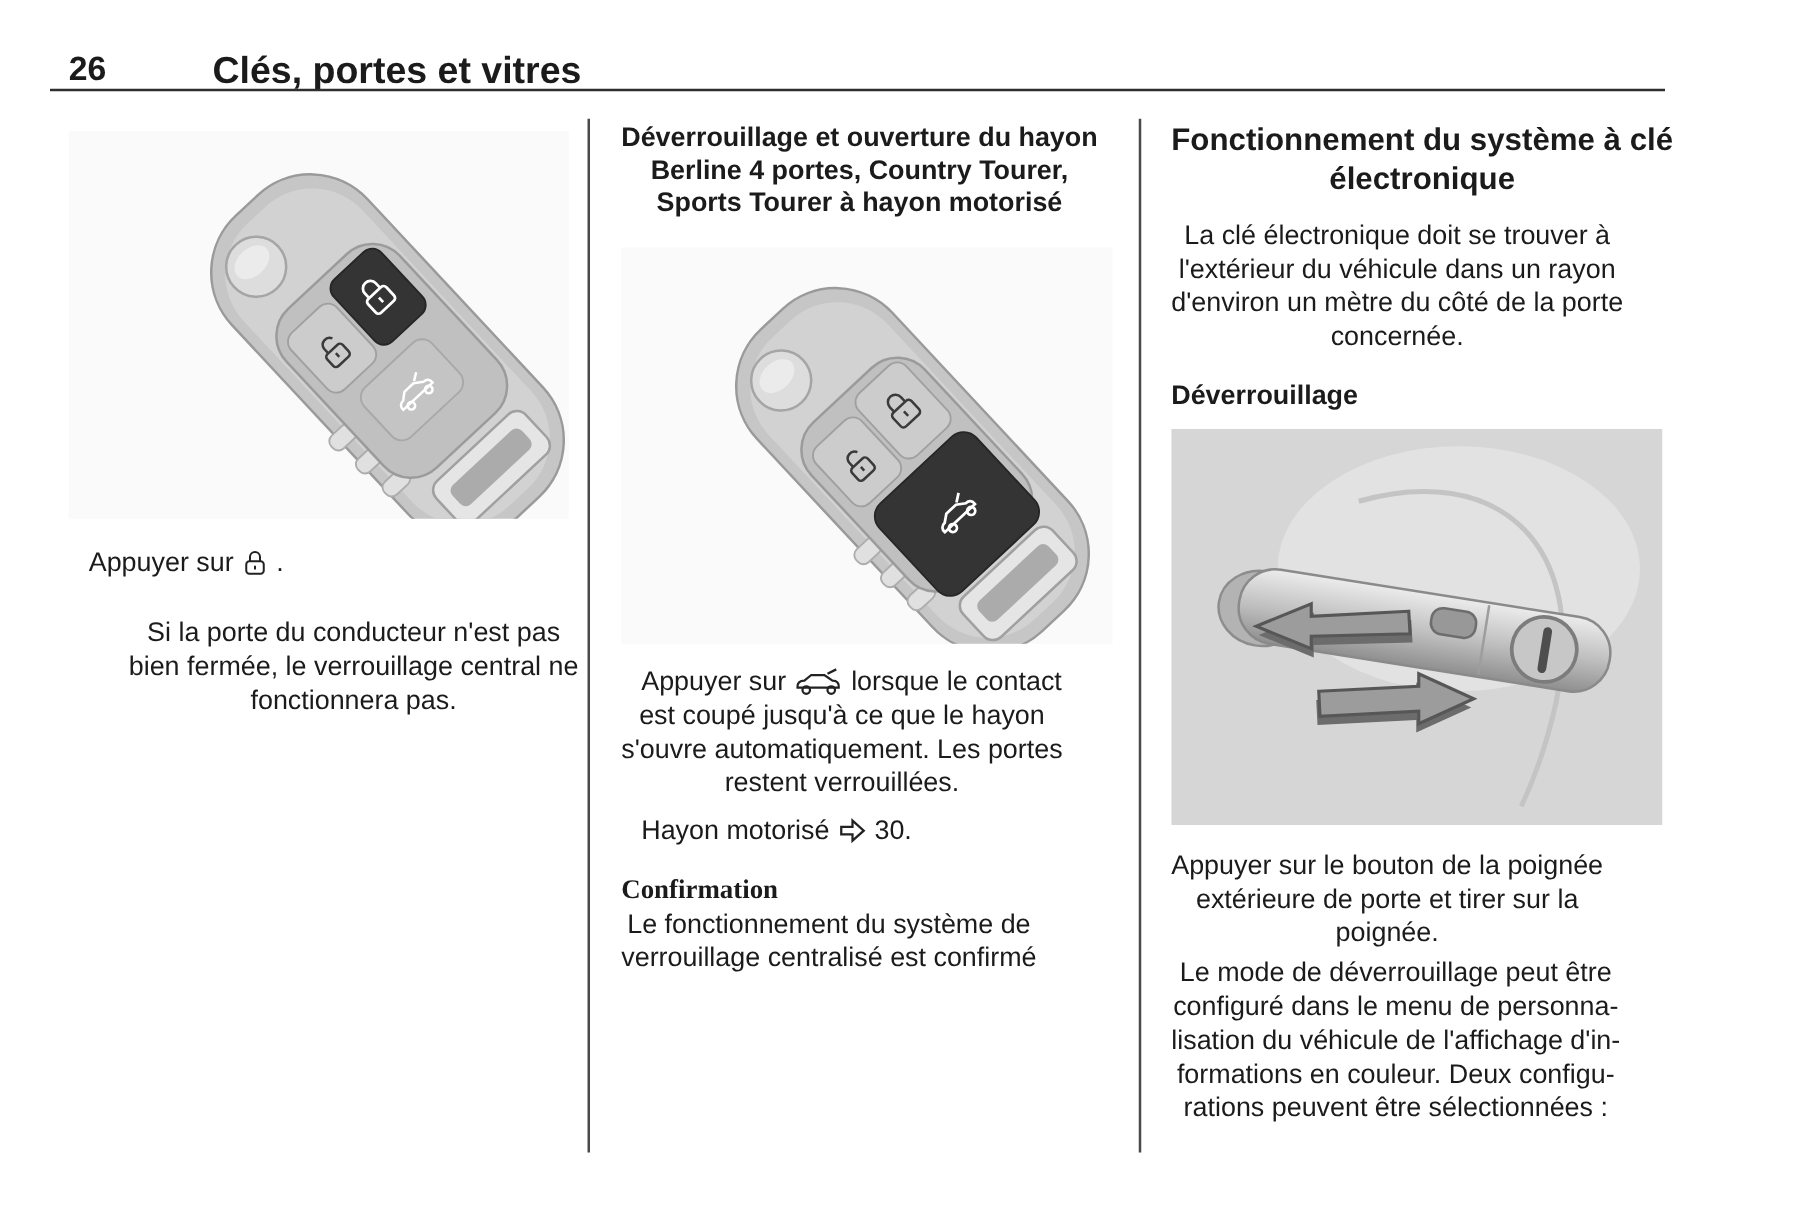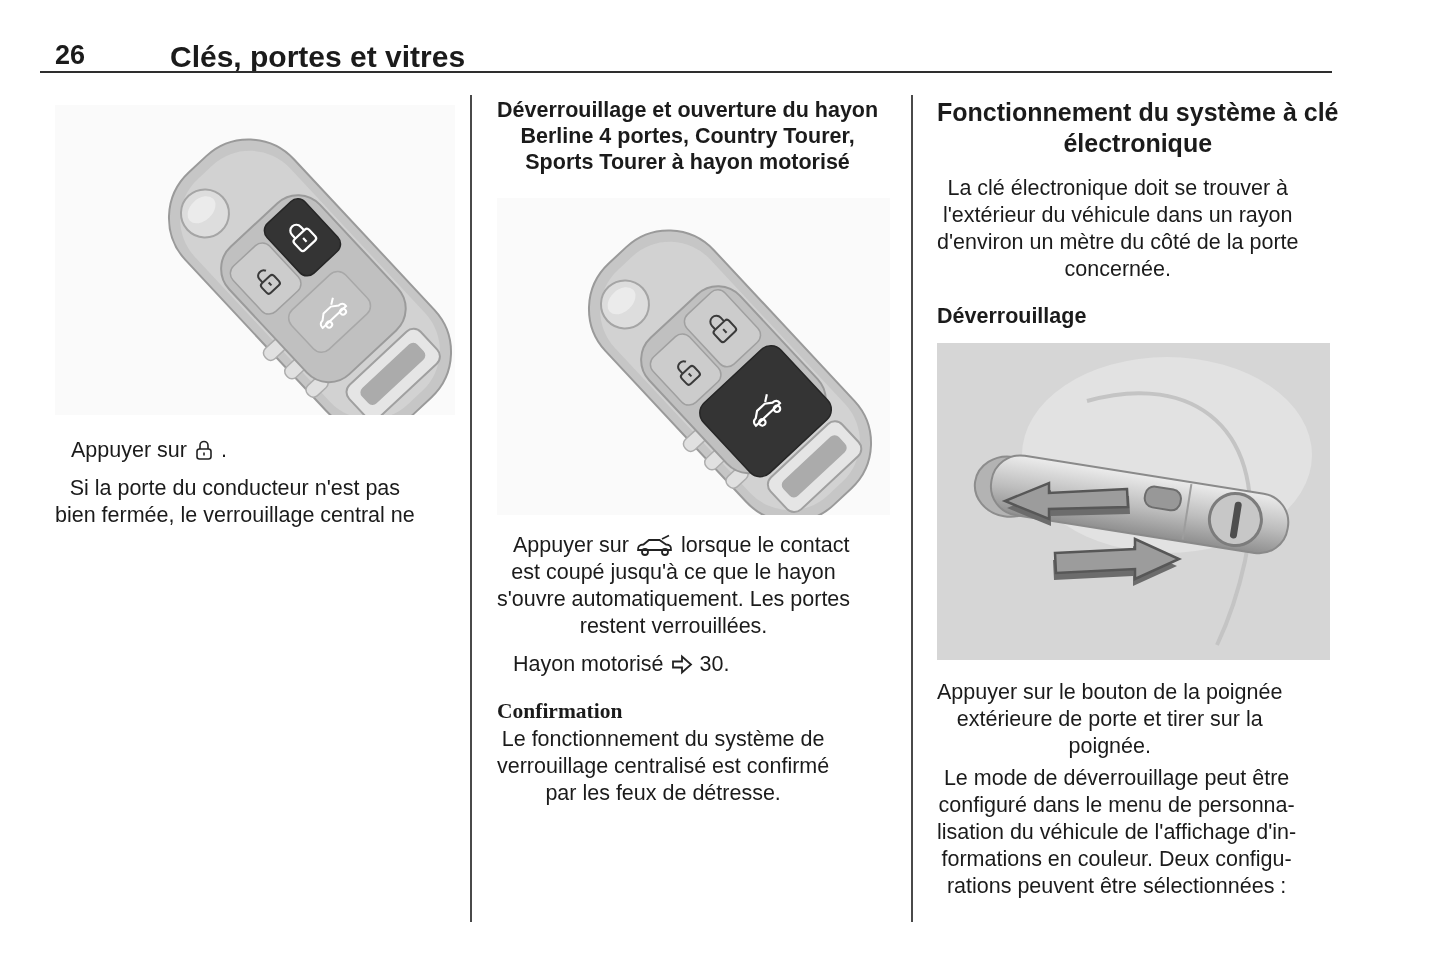--- a/index.html
+++ b/index.html
@@ -81,23 +81,24 @@
     <svg width="20" height="25" viewBox="0 0 20 25">
       <g fill="none" stroke="#222222" stroke-width="1.6">
         <path d="M6,11 v-3.5 a4,4 0 0 1 8,0 V11"></path>
         <rect x="3" y="11" width="14" height="10" rx="2.5"></rect>
         <line x1="10" y1="14.5" x2="10" y2="17.5"></line>
       </g>
     </svg>
     <span>.</span>
   </div>
 
-  <div class="blk body-t" style="top:380px;">
+  <div class="blk body-t" style="top:398px;margin-left:48px;">
     <span class="ln">Si la porte du conducteur n'est pas</span>
     <span class="ln">bien fermée, le verrouillage central ne</span>
+    <span class="ln">fonctionnera pas.</span>
   </div>
 </div>
 
 <div class="col" id="col2">
 
   <div class="blk bold-h" style="top:2px;">
     <span class="ln">Déverrouillage et ouverture du hayon</span>
     <span class="ln">Berline 4 portes, Country Tourer,</span>
     <span class="ln">Sports Tourer à hayon motorisé</span>
   </div>
@@ -166,21 +167,20 @@
       <polygon points="2,7.5 11,7.5 11,2.5 20,10.5 11,18.5 11,13.5 2,13.5" fill="#ffffff" stroke="#222222" stroke-width="1.8"></polygon>
     </svg>
     <span>30.</span>
   </div>
 
   <div class="blk bold-h" style="top:603px;font-family:Liberation Serif, serif;">Confirmation</div>
 
   <div class="blk body-t" style="top:631px;">
     <span class="ln">Le fonctionnement du système de</span>
     <span class="ln">verrouillage centralisé est confirmé</span>
-    <span class="ln">par les feux de détresse.</span>
   </div>
 </div>
 
 <div class="col" id="col3">
 
   <div class="blk big-h" style="top:2px;">
     <span class="ln">Fonctionnement du système à clé</span>
     <span class="ln">électronique</span>
   </div>
 

